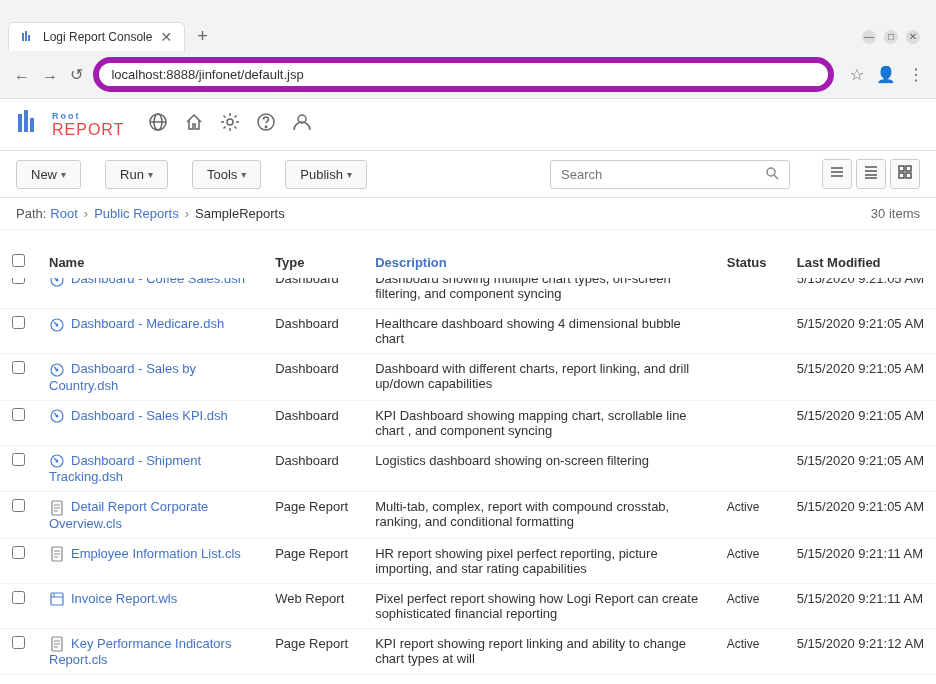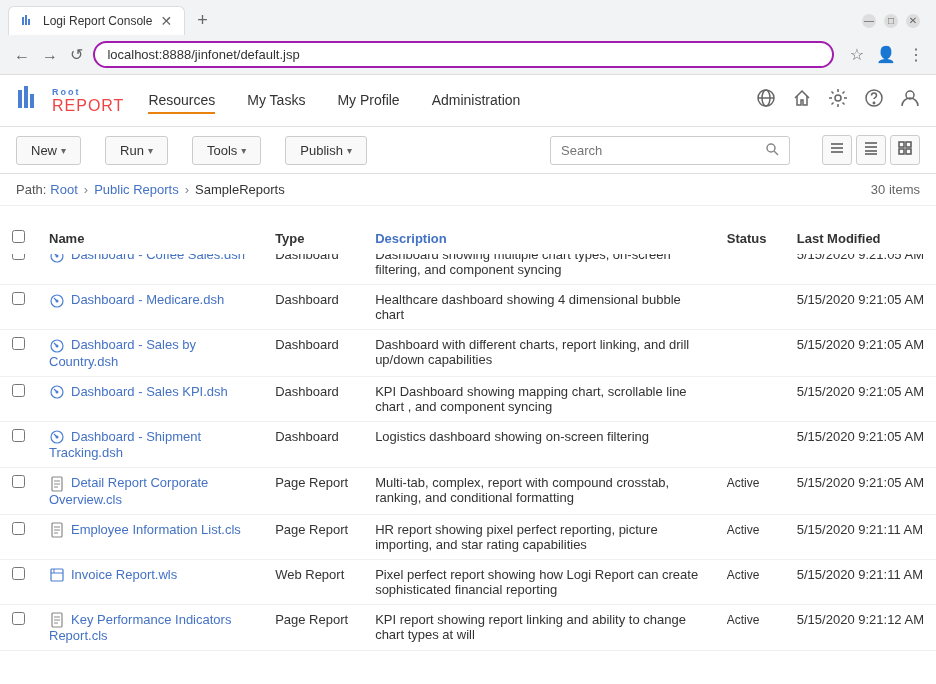--- a/index.html
+++ b/index.html
@@ -1,30 +1,30 @@
 <!DOCTYPE html>
 <html><head>
   <meta charset="utf-8">
   <style>
     * { margin: 0; padding: 0; box-sizing: border-box; }
     body { font-family: Arial, sans-serif; font-size: 13px; background: #fff; color: #333; overflow: hidden; }
 
     
     .browser-chrome { background: #f1f3f4; border-bottom: 1px solid #ddd; }
-    .title-bar { display: flex; align-items: center; padding: 6px 8px 0; gap: 4px; }
+    .title-bar { display: flex; align-items: center; padding: 22px 8px 0; gap: 4px; }
     .tab { display: flex; align-items: center; background: #fff; border-radius: 6px 6px 0 0; padding: 6px 12px; gap: 8px; font-size: 12px; min-width: 160px; border: 1px solid #ddd; border-bottom: none; }
     .tab-favicon { width: 14px; height: 14px; display: inline-block; }
     .tab-close { margin-left: auto; color: #666; cursor: pointer; font-size: 14px; }
     .new-tab-btn { background: none; border: none; font-size: 18px; color: #666; cursor: pointer; padding: 2px 8px; }
     .window-controls { margin-left: auto; display: flex; gap: 8px; padding-right: 8px; }
     .win-btn { width: 14px; height: 14px; border-radius: 50%; background: #ddd; border: none; cursor: pointer; font-size: 10px; display: flex; align-items: center; justify-content: center; color: #666; }
 
     .address-bar { display: flex; align-items: center; padding: 6px 12px; gap: 8px; }
     .nav-btn { background: none; border: none; color: #666; cursor: pointer; font-size: 16px; padding: 2px; }
-    .url-bar { flex: 1; display: flex; align-items: center; background: #fff; border: 2px solid #a21caf; border-radius: 20px; padding: 4px 12px; gap: 8px; font-size: 13px; color: #333; }
+    .url-bar { flex: 1; display: flex; align-items: center; background: #fff; border: 6px solid #a21caf; border-radius: 20px; padding: 4px 12px; gap: 8px; font-size: 13px; color: #333; }
     .url-text { flex: 1; font-size: 13px; color: #333; }
     .address-icons { display: flex; gap: 12px; margin-left: 8px; }
     .addr-icon { color: #666; font-size: 16px; cursor: pointer; }
 
     
     .app-header { display: flex; align-items: center; padding: 0 16px; height: 52px; border-bottom: 1px solid #e0e0e0; background: #fff; }
     .logo { display: flex; align-items: center; margin-right: 24px; }
     .logo-icon { color: #5b8dd9; font-size: 20px; margin-right: 4px; }
     .main-nav { display: flex; gap: 32px; flex: 1; }
     .nav-item { font-size: 14px; color: #333; cursor: pointer; padding: 4px 0; text-decoration: none; }
@@ -114,26 +114,20 @@
         <rect x="2" y="8" width="4" height="18" fill="#4a7fd4"></rect>
         <rect x="8" y="4" width="4" height="22" fill="#4a7fd4"></rect>
         <rect x="14" y="12" width="4" height="14" fill="#4a7fd4"></rect>
       </svg>
     </span>
     <div>
       <div style="font-size:9px;color:#4a7fd4;font-weight:bold;letter-spacing:2px;">Root</div>
       <div style="font-size:16px;font-weight:normal;color:#ef4444;letter-spacing:1px;">REPORT</div>
     </div>
   </div>
-  <nav class="main-nav">
-    <a class="nav-item active">Resources</a>
-    <a class="nav-item">My Tasks</a>
-    <a class="nav-item">My Profile</a>
-    <a class="nav-item">Administration</a>
-  </nav>
   <div class="header-icons">
     <span class="h-icon">
       <svg width="20" height="20" viewBox="0 0 20 20" fill="none" stroke="#666" stroke-width="1.5">
           <circle cx="10" cy="10" r="8"></circle>
           <ellipse cx="10" cy="10" rx="4" ry="8"></ellipse>
           <line x1="2" y1="10" x2="18" y2="10"></line>
         </svg>
     </span>
     <span class="h-icon">
       <svg width="20" height="20" viewBox="0 0 20 20" fill="none" stroke="#666" stroke-width="1.5">

